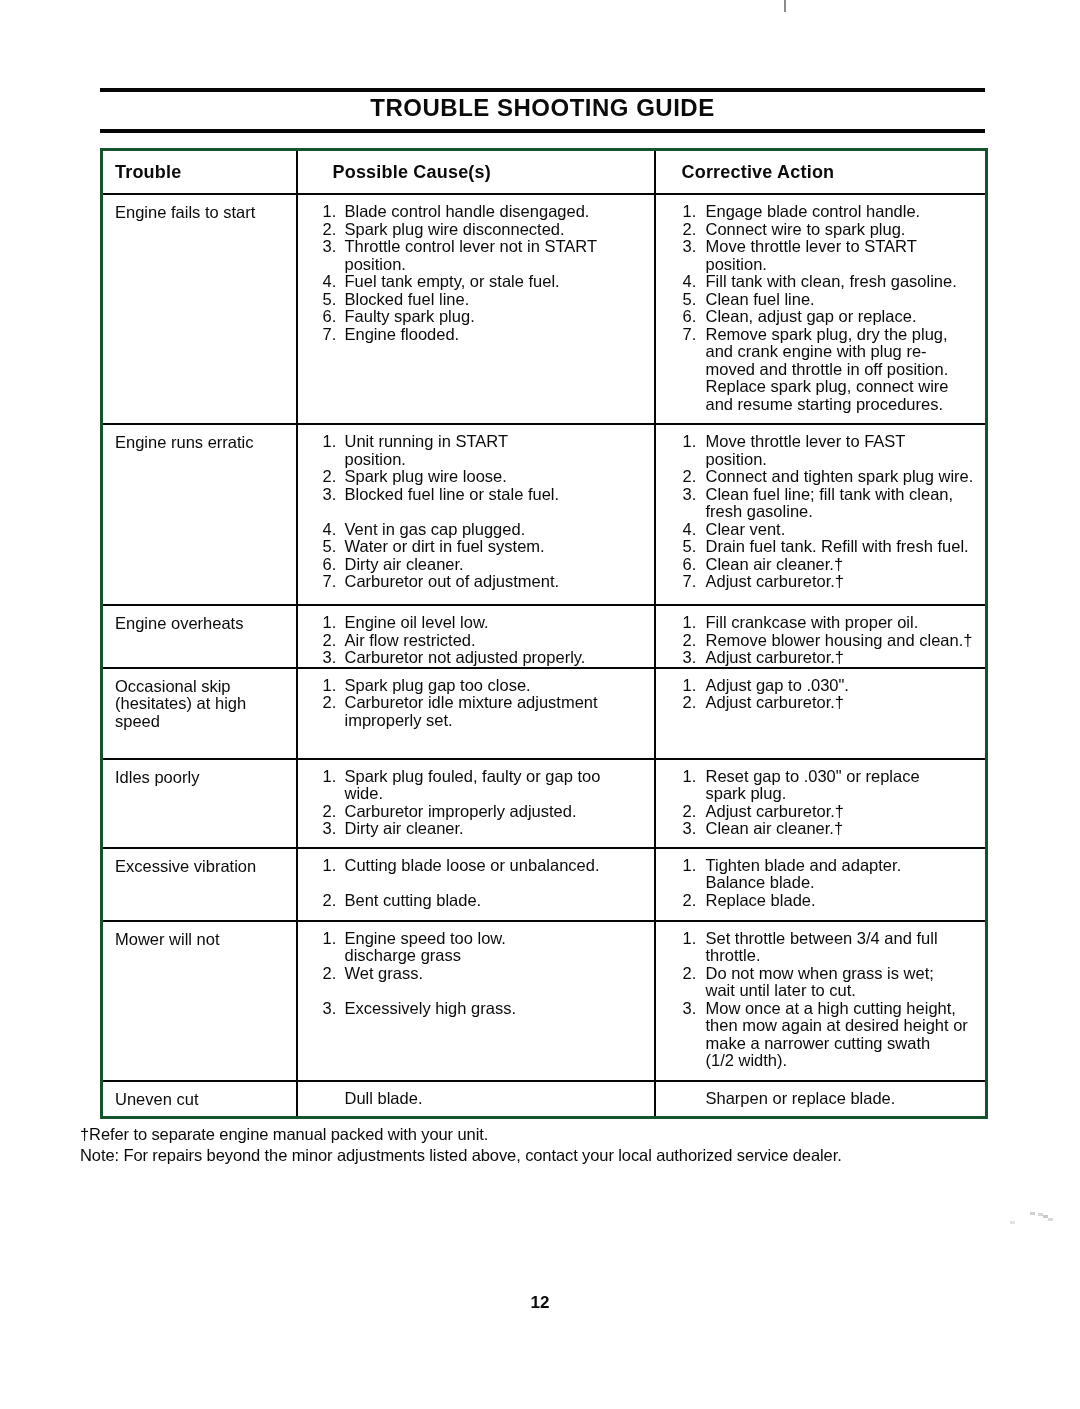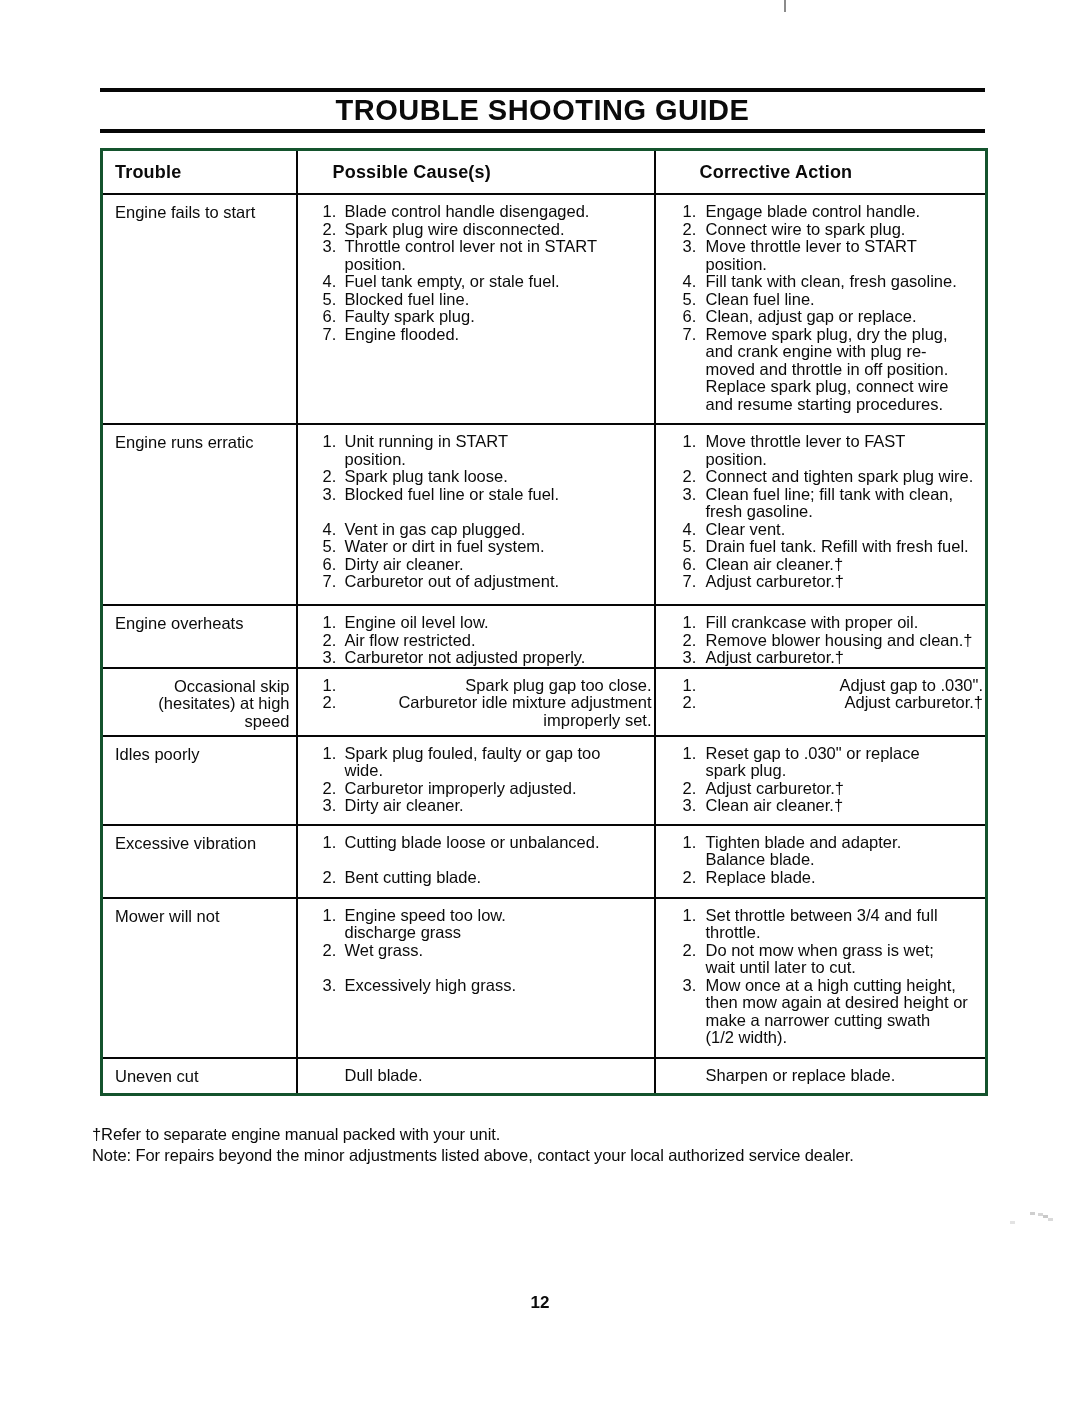--- a/index.html
+++ b/index.html
@@ -10,52 +10,52 @@
     -webkit-font-smoothing:antialiased;
   }
   .page{position:absolute;inset:0;}
 
   
   .rule{position:absolute;left:100px;width:885px;background:#060606;}
   .rule-top{top:88px;height:4px;}
   .rule-bottom{top:129px;height:4px;}
   .doc-title{
     position:absolute;left:100px;top:94px;width:885px;margin:0;
-    text-align:center;font-size:29px;font-weight:bold;letter-spacing:0.5px;
+    text-align:center;font-size:24px;font-weight:bold;letter-spacing:0.5px;
   }
 
   
   table.ts{
     position:absolute;left:100px;top:148px;width:885px;
     border-collapse:collapse;table-layout:fixed;
     border:3px solid #14532d;
   }
   table.ts col.c1{width:195px;}
   table.ts col.c2{width:358px;}
   table.ts col.c3{width:332px;}
   table.ts th, table.ts td{border:2px solid #060606;}
   table.ts th{
     height:40px;text-align:left;vertical-align:middle;
     font-size:18px;font-weight:bold;letter-spacing:0.2px;
   }
   th.h1{padding-left:12px;}
   th.h2{padding-left:35px;}
-  th.h3{padding-left:44px;}
+  th.h3{padding-left:26px;}
   td{vertical-align:top;font-size:16.5px;line-height:17.5px;}
   td.c-trouble{padding:9px 6px 0 12px;}
   td.c-list{padding:8px 2px 0 0;}
   .li{position:relative;padding-left:47px;min-height:17.5px;}
   .li .num{position:absolute;left:25px;top:0;}
   td.c-action .li{padding-left:50px;}
   td.c-action .li .num{left:27px;}
   .li.gap{height:17.5px;}
 
   
   .footnotes{
-    position:absolute;left:92px;top:1124px;width:900px;
+    position:absolute;left:80px;top:1124px;width:900px;
     font-size:16.5px;line-height:21px;letter-spacing:-0.1px;
   }
 
   
   .pageno{
     position:absolute;left:0;top:1293px;width:1080px;text-align:center;
     font-size:17px;font-weight:bold;
   }
 
   
@@ -109,21 +109,21 @@
             <div class="li"><span class="num">4.</span><span class="txt">Fill tank with clean, fresh gasoline.</span></div>
             <div class="li"><span class="num">5.</span><span class="txt">Clean fuel line.</span></div>
             <div class="li"><span class="num">6.</span><span class="txt">Clean, adjust gap or replace.</span></div>
             <div class="li"><span class="num">7.</span><span class="txt">Remove spark plug, dry the plug,<br>and crank engine with plug re-<br>moved and throttle in off position.<br>Replace spark plug, connect wire<br>and resume starting procedures.</span></div>
           </td>
         </tr>
         <tr style="height: 181px;">
           <td class="c-trouble">Engine runs erratic</td>
           <td class="c-list">
             <div class="li"><span class="num">1.</span><span class="txt">Unit running in START<br>position.</span></div>
-            <div class="li"><span class="num">2.</span><span class="txt">Spark plug tank loose.</span></div>
+            <div class="li"><span class="num">2.</span><span class="txt">Spark plug wire loose.</span></div>
             <div class="li"><span class="num">3.</span><span class="txt">Blocked fuel line or stale fuel.</span></div>
             <div class="li gap">&nbsp;</div>
             <div class="li"><span class="num">4.</span><span class="txt">Vent in gas cap plugged.</span></div>
             <div class="li"><span class="num">5.</span><span class="txt">Water or dirt in fuel system.</span></div>
             <div class="li"><span class="num">6.</span><span class="txt">Dirty air cleaner.</span></div>
             <div class="li"><span class="num">7.</span><span class="txt">Carburetor out of adjustment.</span></div>
           </td>
           <td class="c-list c-action">
             <div class="li"><span class="num">1.</span><span class="txt">Move throttle lever to FAST<br>position.</span></div>
             <div class="li"><span class="num">2.</span><span class="txt">Connect and tighten spark plug wire.</span></div>
@@ -140,21 +140,21 @@
             <div class="li"><span class="num">1.</span><span class="txt">Engine oil level low.</span></div>
             <div class="li"><span class="num">2.</span><span class="txt">Air flow restricted.</span></div>
             <div class="li"><span class="num">3.</span><span class="txt">Carburetor not adjusted properly.</span></div>
           </td>
           <td class="c-list c-action">
             <div class="li"><span class="num">1.</span><span class="txt">Fill crankcase with proper oil.</span></div>
             <div class="li"><span class="num">2.</span><span class="txt">Remove blower housing and clean.†</span></div>
             <div class="li"><span class="num">3.</span><span class="txt">Adjust carburetor.†</span></div>
           </td>
         </tr>
-        <tr style="height: 68px; text-align: right;">
+        <tr style="height: 91px;">
           <td class="c-trouble">Occasional skip<br>(hesitates) at high speed</td>
           <td class="c-list">
             <div class="li"><span class="num">1.</span><span class="txt">Spark plug gap too close.</span></div>
             <div class="li"><span class="num">2.</span><span class="txt">Carburetor idle mixture adjustment<br>improperly set.</span></div>
           </td>
           <td class="c-list c-action">
             <div class="li"><span class="num">1.</span><span class="txt">Adjust gap to .030".</span></div>
             <div class="li"><span class="num">2.</span><span class="txt">Adjust carburetor.†</span></div>
           </td>
         </tr>

